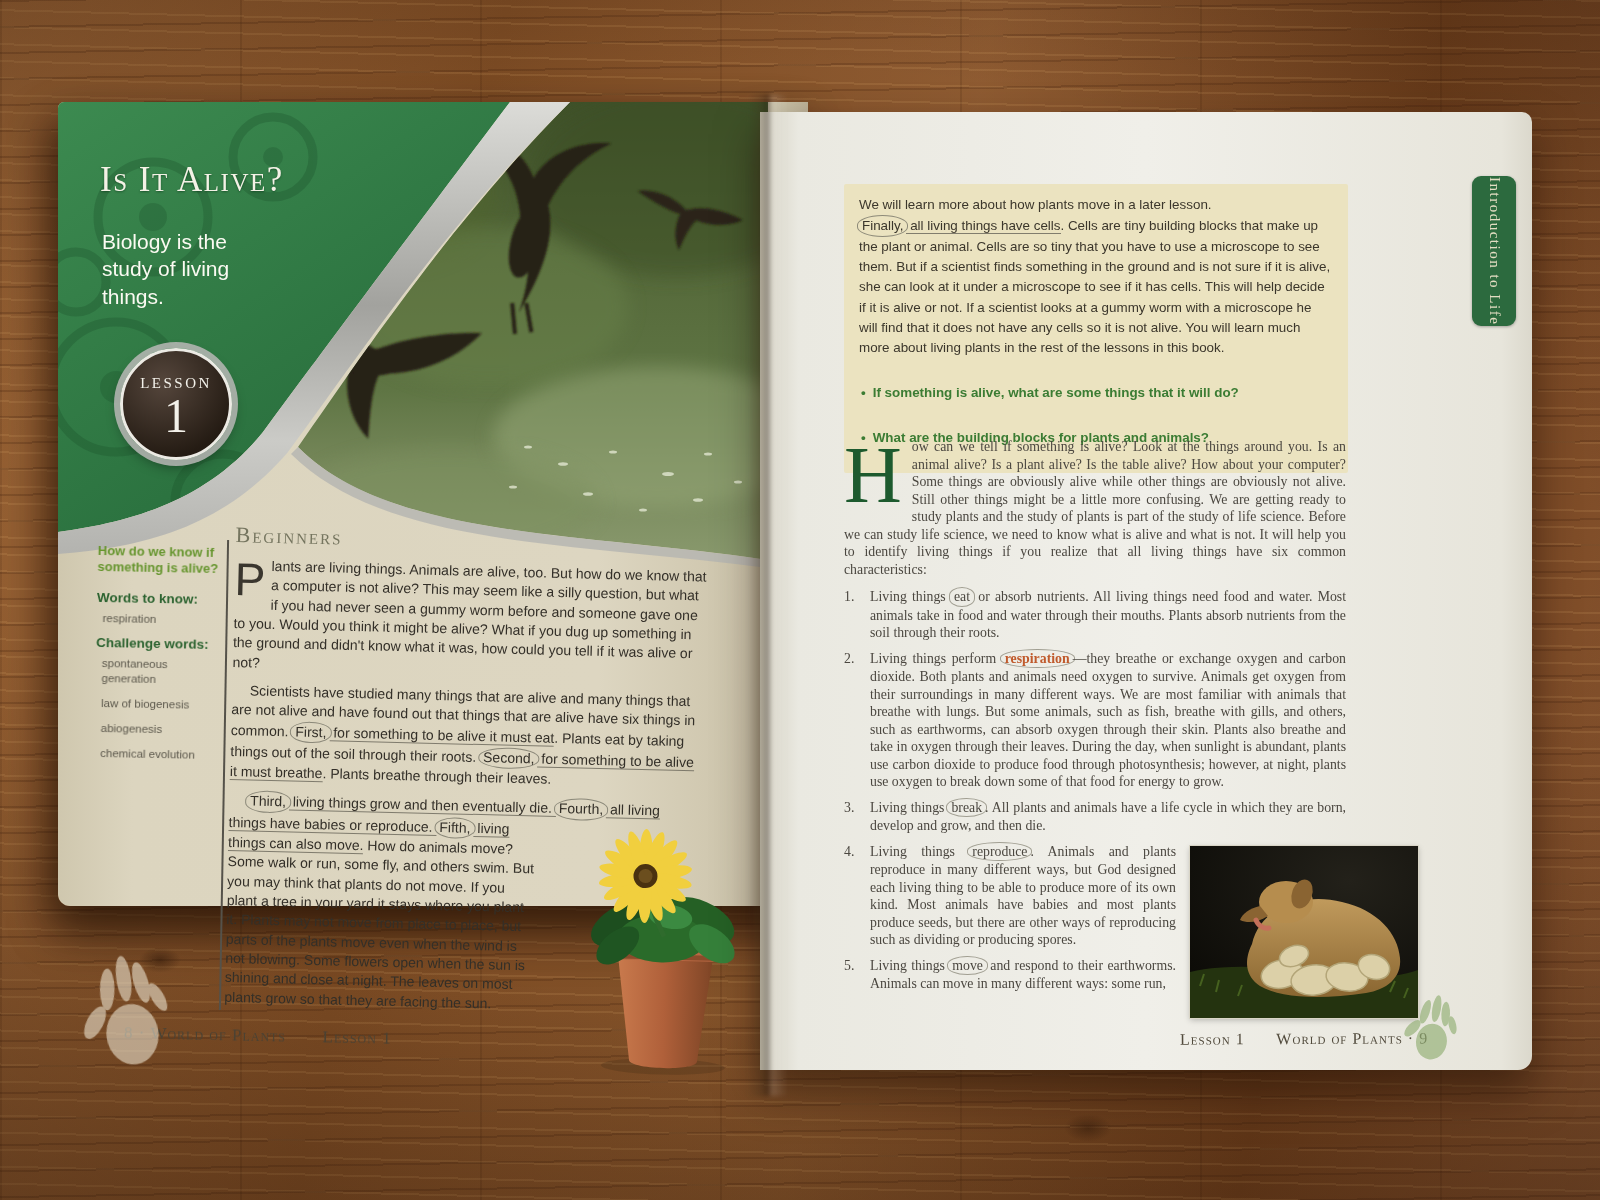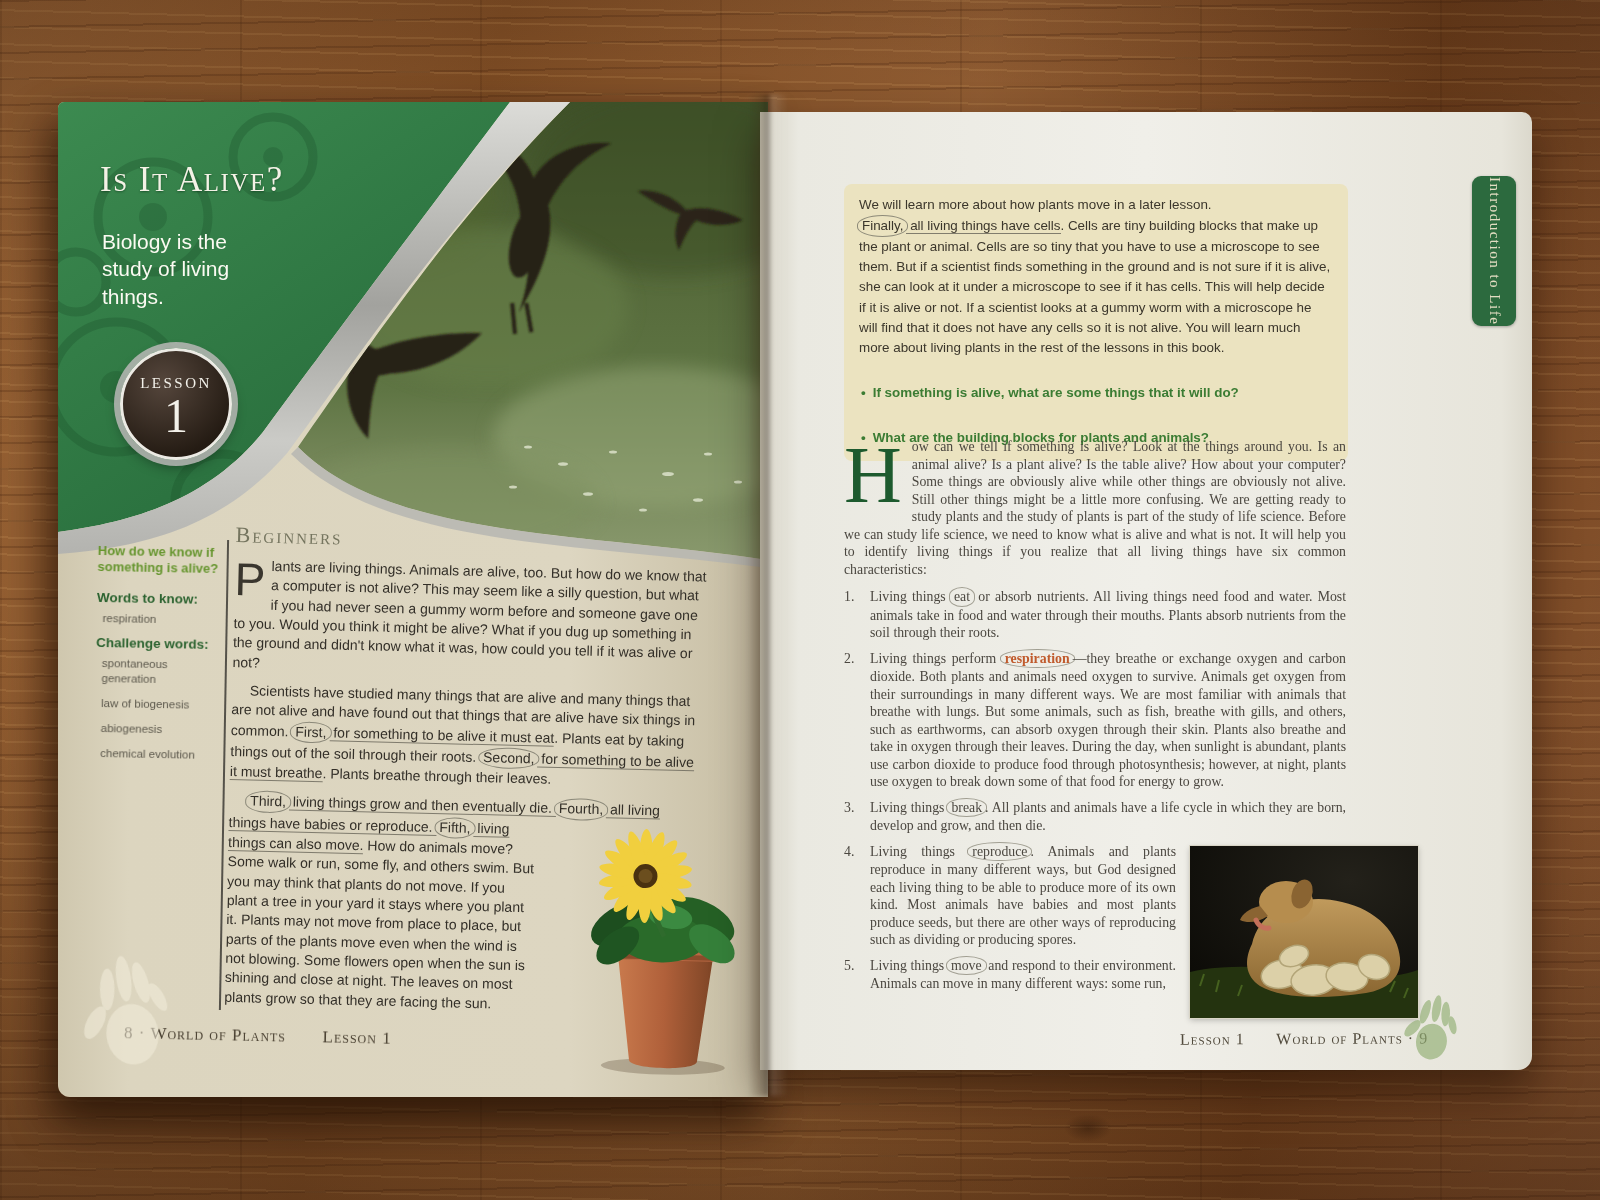--- a/index.html
+++ b/index.html
@@ -10,23 +10,23 @@
       radial-gradient(30px 18px at 10% 80%, rgba(45,22,8,.5), transparent 70%),
       radial-gradient(40px 22px at 88% 14%, rgba(45,22,8,.42), transparent 70%),
       radial-gradient(34px 20px at 68% 94%, rgba(45,22,8,.45), transparent 70%),
       repeating-linear-gradient(179deg, rgba(60,28,10,.22) 0 2px, rgba(0,0,0,0) 2px 26px),
       repeating-linear-gradient(181.5deg, rgba(245,195,125,.12) 0 2px, rgba(0,0,0,0) 2px 17px),
       repeating-linear-gradient(90deg, rgba(55,25,6,.15) 0 2px, transparent 2px 240px),
       linear-gradient(100deg,#9a6436 0%,#7d4c24 28%,#94613383 55%,#6e3f1c 80%,#8a5630 100%),
       linear-gradient(180deg,#8a5631,#6f421f);}
   .book{position:absolute;left:48px;top:82px;width:1500px;height:1030px;}
   .page{position:absolute;}
-  .page-left{left:10px;top:20px;width:710px;height:995px;border-radius:6px 0 0 12px;
+  .page-left{left:10px;top:20px;width:710px;height:804px;border-radius:6px 0 0 12px;
     background:linear-gradient(90deg,#cfc7ae 0%,#dcd5bf 10%,#ddd6c1 72%,#c8bfa5 97%,#bdb298 100%);
-    box-shadow:-10px 20px 38px rgba(25,10,2,.5), 0 26px 50px rgba(25,10,2,.45);}
+    box-shadow:-10px 20px 38px rgba(25,10,2,.5), 0 26px 50px rgba(25,10,2,.45);padding-left:40px;}
   .page-left::before{content:"";position:absolute;left:-5px;bottom:-9px;width:96%;height:12px;z-index:-1;
     background:repeating-linear-gradient(180deg,#e9e3d0 0 2px,#b3aa92 2px 4px);border-radius:5px;transform:rotate(.4deg);}
   .page-right{left:712px;top:30px;width:772px;height:958px;border-radius:0 10px 14px 0;
     background:linear-gradient(90deg,#d3cfc0 0%,#eae9e1 5%,#f0efe9 50%,#e7e5db 96%,#dbd8cc 100%);
     box-shadow:0 22px 44px rgba(25,10,2,.5);}
   .page-right::before{content:"";position:absolute;right:-13px;top:8px;height:97%;width:13px;border-radius:0 5px 5px 0;
     background:repeating-linear-gradient(90deg,#f6f4ea 0 1.5px,#b7b09d 1.5px 3px);transform:skewY(1.5deg);z-index:-1;}
   .spine{position:absolute;left:700px;top:12px;width:40px;height:1002px;z-index:40;pointer-events:none;
     background:linear-gradient(90deg,transparent,rgba(60,45,25,.28) 34%,rgba(28,18,8,.38) 50%,rgba(255,255,255,.14) 60%,transparent);filter:blur(2px);}
 
@@ -62,21 +62,21 @@
     font-family:"Liberation Serif",serif;font-variant:small-caps;font-size:17px;letter-spacing:1px;}
   .lp-footer .gap{display:inline-block;width:26px;}
   .handprint{position:absolute;pointer-events:none;}
   .hp-left{left:16px;top:845px;width:110px;height:125px;color:#f2eddb;opacity:.55;transform:rotate(-8deg);}
   .hp-right{right:66px;top:878px;width:64px;height:74px;color:#92af74;opacity:.65;transform:rotate(10deg);}
 
   
   .tab{position:absolute;right:16px;top:64px;width:44px;height:150px;background:#2c6a3e;border-radius:9px;
     box-shadow:0 1px 3px rgba(0,0,0,.3);display:flex;align-items:center;justify-content:center;}
   .tab span{writing-mode:vertical-rl;color:#e3ddc2;font-family:"Liberation Serif",serif;font-size:15px;letter-spacing:1.5px;}
-  .rp-box{position:absolute;left:84px;top:72px;width:474px;background:#ebe3c0;padding:11px 15px 13px;border-radius:8px;}
+  .rp-box{position:absolute;left:84px;top:72px;width:474px;background:#ebe3c0;padding:11px 15px 25px;border-radius:2px;}
   .rp-box p{margin:0;font-size:13.4px;line-height:1.5;color:#3b362b;}
   .rp-box .bullet{margin-top:25px;color:#3b7c33;font-weight:bold;}
   .rp-box .dot{margin:0 7px 0 2px;}
   .rp-main{position:absolute;left:84px;top:326px;width:502px;font-family:"Liberation Serif",serif;
     color:#4b4740;font-size:13.8px;line-height:1.27;text-align:justify;}
   .dropcap-h{float:left;font-size:80px;line-height:.82;padding:5px 10px 0 0;color:#1d5a2e;}
   .rp-main .intro{margin:0 0 9px;}
   .li{margin:0 0 7px;padding-left:26px;text-indent:-26px;}
   .li .num{display:inline-block;width:26px;text-indent:0;}
   .circ2{display:inline-block;padding:0 4px;margin:0 -2px;border:1.5px solid rgba(135,132,118,.75);
@@ -323,21 +323,21 @@
               <ellipse cx="92" cy="128" rx="21" ry="14" transform="rotate(-12 92 128)"></ellipse>
               <ellipse cx="124" cy="134" rx="23" ry="15" transform="rotate(-6 124 134)"></ellipse>
               <ellipse cx="157" cy="131" rx="21" ry="14" transform="rotate(8 157 131)"></ellipse>
               <ellipse cx="184" cy="121" rx="16" ry="12" transform="rotate(18 184 121)"></ellipse>
               <ellipse cx="104" cy="110" rx="15" ry="10" transform="rotate(-20 104 110)"></ellipse>
             </g>
           </svg>
         </div>
 
         <p class="li"><span class="num">4.</span><span>Living things </span><span class="circ2">reproduce</span><span>. Animals and plants reproduce in many different ways, but God designed each living thing to be able to produce more of its own kind. Most animals have babies and most plants produce seeds, but there are other ways of reproducing such as dividing or producing spores.</span></p>
-        <p class="li"><span class="num">5.</span><span>Living things </span><span class="circ2">move</span><span> and respond to their environment. Animals can move in many different ways: some run,</span></p>
+        <p class="li"><span class="num">5.</span><span>Living things </span><span class="circ2">move</span><span> and respond to their earthworms. Animals can move in many different ways: some run,</span></p>
       </div>
 
       <div class="rp-footer">
         <span>Lesson 1</span>
         <span class="gap"></span>
         <span>World of Plants</span>
         <span>·</span>
         <span>9</span>
       </div>
       <svg class="handprint hp-right" viewBox="0 0 100 120">

